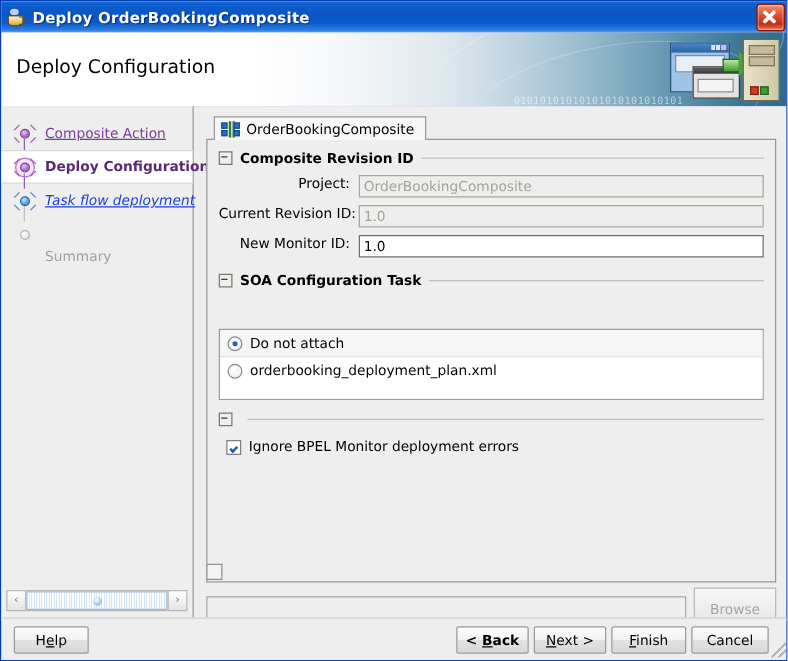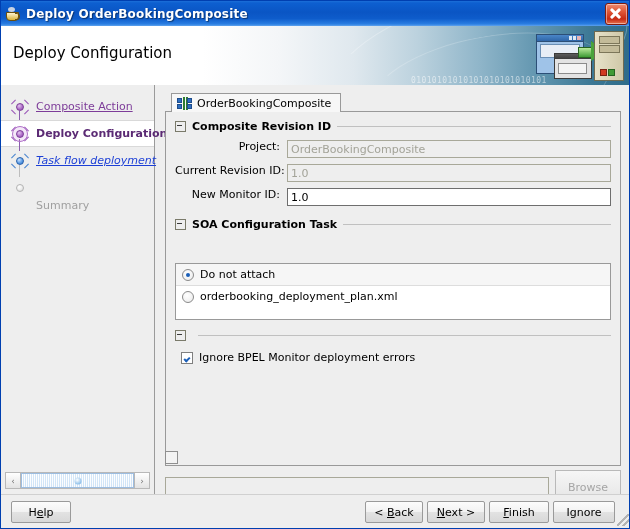--- a/index.html
+++ b/index.html
@@ -666,21 +666,21 @@
     border-radius: 2px;
     font-size: 11px;
     color: #000000;
     display: flex;
     align-items: center;
     justify-content: center;
     cursor: pointer;
   }
   .btn u { text-decoration: underline; }
   #btn-help   { left: 10px;  width: 60px; }
-  #btn-back   { left: 364px; width: 58px; }
+  #btn-back   { left: 364px; width: 58px; font-weight: bold; }
   #btn-next   { left: 426px; width: 58px; }
   #btn-finish { left: 488px; width: 60px; }
   #btn-cancel { left: 552px; width: 62px; }
 
   #resize-grip {
     position: absolute;
     right: 2px; bottom: 2px;
     width: 12px; height: 12px;
     background:
       linear-gradient(135deg, transparent 0 45%, #b4b4b4 45% 55%, transparent 55%),
@@ -891,18 +891,18 @@
     <div class="btn" id="btn-back">
       <span>&lt; <u>B</u>ack</span>
     </div>
     <div class="btn" id="btn-next">
       <span><u>N</u>ext &gt;</span>
     </div>
     <div class="btn" id="btn-finish">
       <span><u>F</u>inish</span>
     </div>
     <div class="btn" id="btn-cancel">
-      <span>Ignore</span>
+      <span>Cancel</span>
     </div>
     <div id="resize-grip"></div>
   </div>
 
 </div>
 
 </body></html>

